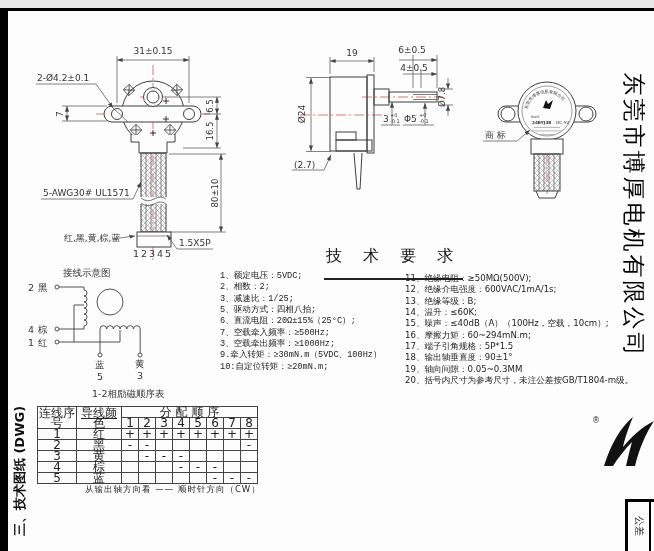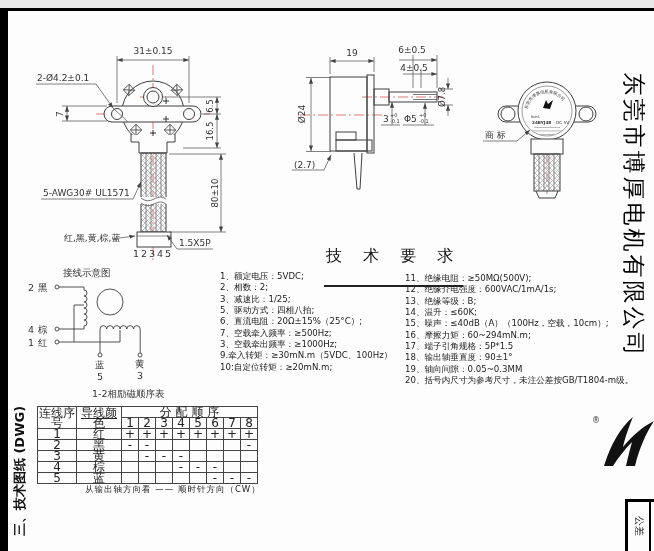--- a/index.html
+++ b/index.html
@@ -5,23 +5,23 @@
   html,body{margin:0;padding:0;background:#e8e8e8;}
   .page{position:relative;width:654px;height:551px;background:#fdfdfd;overflow:hidden;
         font-family:"DejaVu Sans","Liberation Sans",sans-serif;color:#222;margin-top:8px;}
   .bar{position:absolute;background:#000;}
   .bar-top{left:0;top:0;width:654px;height:3px;}
   .bar-left{left:0;top:0;width:8px;height:551px;}
   .bar-bottom{left:0;top:543px;width:654px;height:8px;}
   svg{position:absolute;left:0;top:0;}
   svg text{font-family:"DejaVu Sans","Liberation Sans",sans-serif;fill:#333;}
   .techreq-title{position:absolute;left:324px;top:238px;font-size:16px;letter-spacing:8px;
-                 color:#111;border-bottom:2px solid #222;padding:0 2px 18px 2px;white-space:nowrap;}
+                 color:#111;border-bottom:2px solid #222;padding:0 2px 11px 2px;white-space:nowrap;}
   .techreq-col{position:absolute;font-size:8.6px;line-height:11.35px;color:#222;white-space:nowrap;}
-  .techreq-left{left:220px;top:263px;}
+  .techreq-left{left:220px;top:263px;font-family:Liberation Mono, monospace;}
   .techreq-right{left:405px;top:265px;}
   table.seq{position:absolute;left:37px;top:398px;border-collapse:collapse;font-size:12px;color:#222;}
   table.seq td{border:1px solid #444;text-align:center;padding:0;height:10px;line-height:10px;}
   td.c1{width:38px;} td.c2{width:44px;text-decoration:underline;} td.cs{width:16px;}
   .seq-footer{position:absolute;left:85px;top:476px;font-size:8.5px;letter-spacing:1px;color:#222;white-space:nowrap;}
   .v-left-label{position:absolute;left:-55px;top:454px;width:150px;text-align:center;
                 transform:rotate(-90deg);font-size:13px;font-weight:bold;color:#111;white-space:nowrap;}
   .v-company{position:absolute;left:488px;top:192px;width:290px;text-align:center;transform:rotate(90deg);
              font-size:23px;letter-spacing:3px;color:#000;font-family:"DejaVu Serif","Liberation Serif",serif;white-space:nowrap;}
   .v-tol{position:absolute;left:623px;top:511px;width:32px;text-align:center;transform:rotate(90deg);

